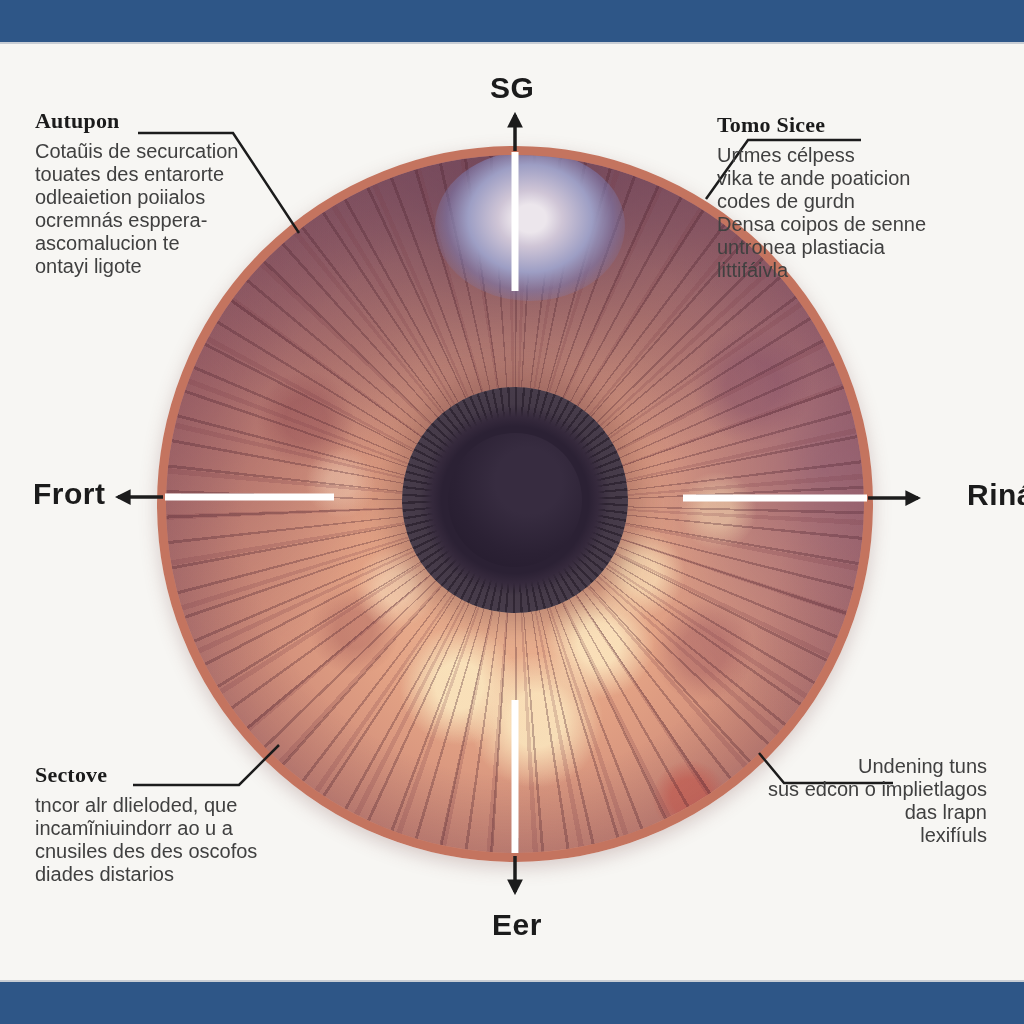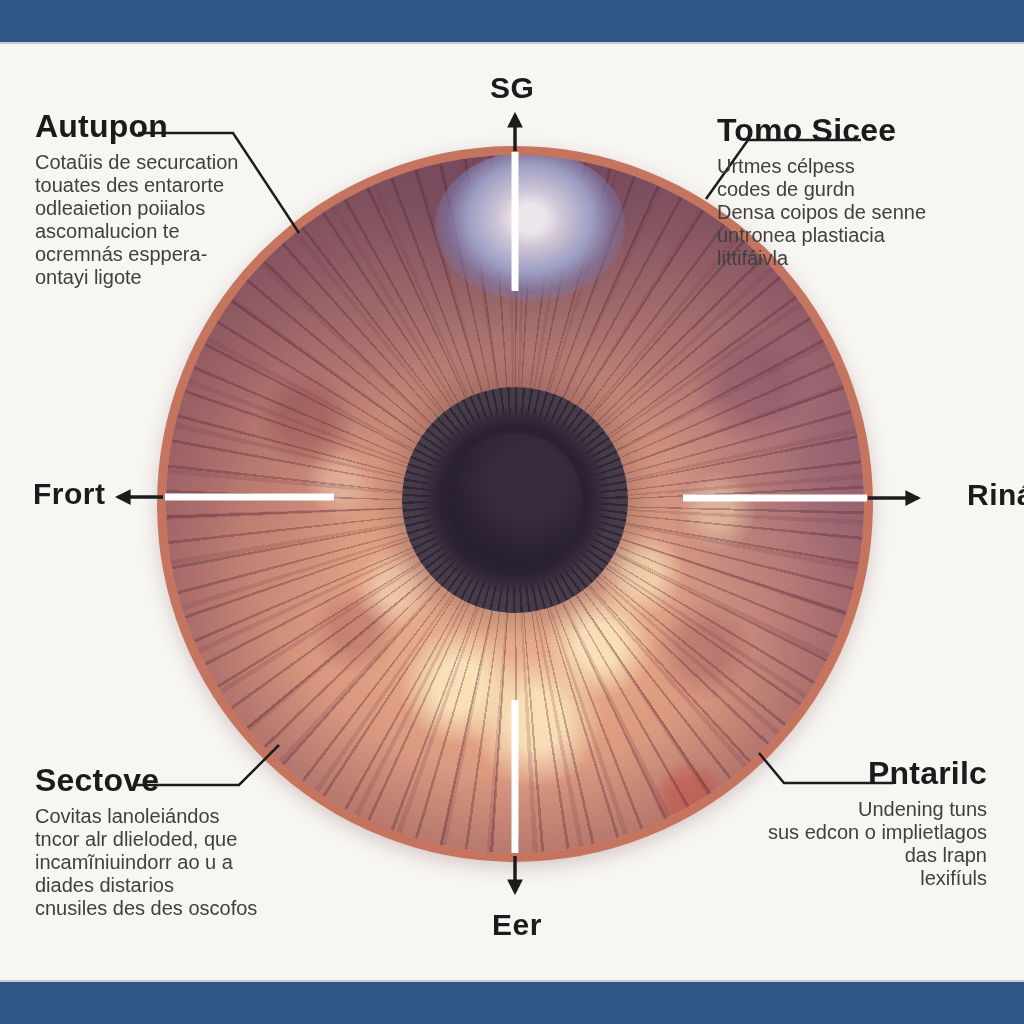--- a/index.html
+++ b/index.html
@@ -71,21 +71,21 @@
   .pointer{stroke:var(--line-white);stroke-width:7;}
 
   
   .dir{position:absolute;font-weight:700;font-size:30px;color:var(--heading);letter-spacing:0.5px;}
   .dir.sg{left:490px;top:71px;}
   .dir.eer{left:492px;top:908px;}
   .dir.frort{left:33px;top:477px;}
   .dir.rina{left:967px;top:478px;}
 
   .callout{position:absolute;width:270px;}
-  .callout h2{margin:0 0 6px 0;font-size:32px;font-weight:700;color:var(--heading);letter-spacing:0.2px;}
+  .callout h2{margin:0 0 6px 0;font-size:22px;font-weight:700;color:var(--heading);letter-spacing:0.2px;font-family:Liberation Serif, serif;}
   .callout .body div{font-size:20px;line-height:23px;color:var(--body-text);}
   .callout.tl{left:35px;top:108px;text-align:left;}
   .callout.tr{right:37px;top:112px;text-align:left;}
   .callout.bl{left:35px;top:762px;text-align:left;}
   .callout.br{right:37px;top:755px;text-align:right;}
 </style>
 </head>
 <body>
 
 <div class="page">
@@ -129,50 +129,49 @@
   <div class="dir eer">Eer</div>
   <div class="dir frort">Frort</div>
   <div class="dir rina">Riná</div>
 
   <div class="callout tl">
     <h2>Autupon</h2>
     <div class="body">
       <div>Cotaũis de securcation</div>
       <div>touates des entarorte</div>
       <div>odleaietion poiialos</div>
+      <div>ocremnás esppera-</div>
       <div>ascomalucion te</div>
-      <div>ocremnás esppera-</div>
       <div>ontayi ligote</div>
     </div>
   </div>
 
   <div class="callout tr">
     <h2>Tomo Sicee</h2>
     <div class="body">
       <div>Urtmes célpess</div>
+      <div>vika te ande poaticion</div>
       <div>codes de gurdn</div>
       <div>Densa coipos de senne</div>
       <div>untronea plastiacia</div>
       <div>littifáivla</div>
     </div>
   </div>
 
   <div class="callout bl">
     <h2>Sectove</h2>
     <div class="body">
-      <div>Covitas lanoleiándos</div>
       <div>tncor alr dlieloded, que</div>
       <div>incamĩniuindorr ao u a</div>
+      <div>cnusiles des des oscofos</div>
       <div>diades distarios</div>
-      <div>cnusiles des des oscofos</div>
     </div>
   </div>
 
   <div class="callout br">
-    <h2>Pntarilc</h2>
     <div class="body">
       <div>Undening tuns</div>
       <div>sus edcon o implietlagos</div>
       <div>das lrapn</div>
       <div>lexifíuls</div>
     </div>
   </div>
 
 </div>
 

